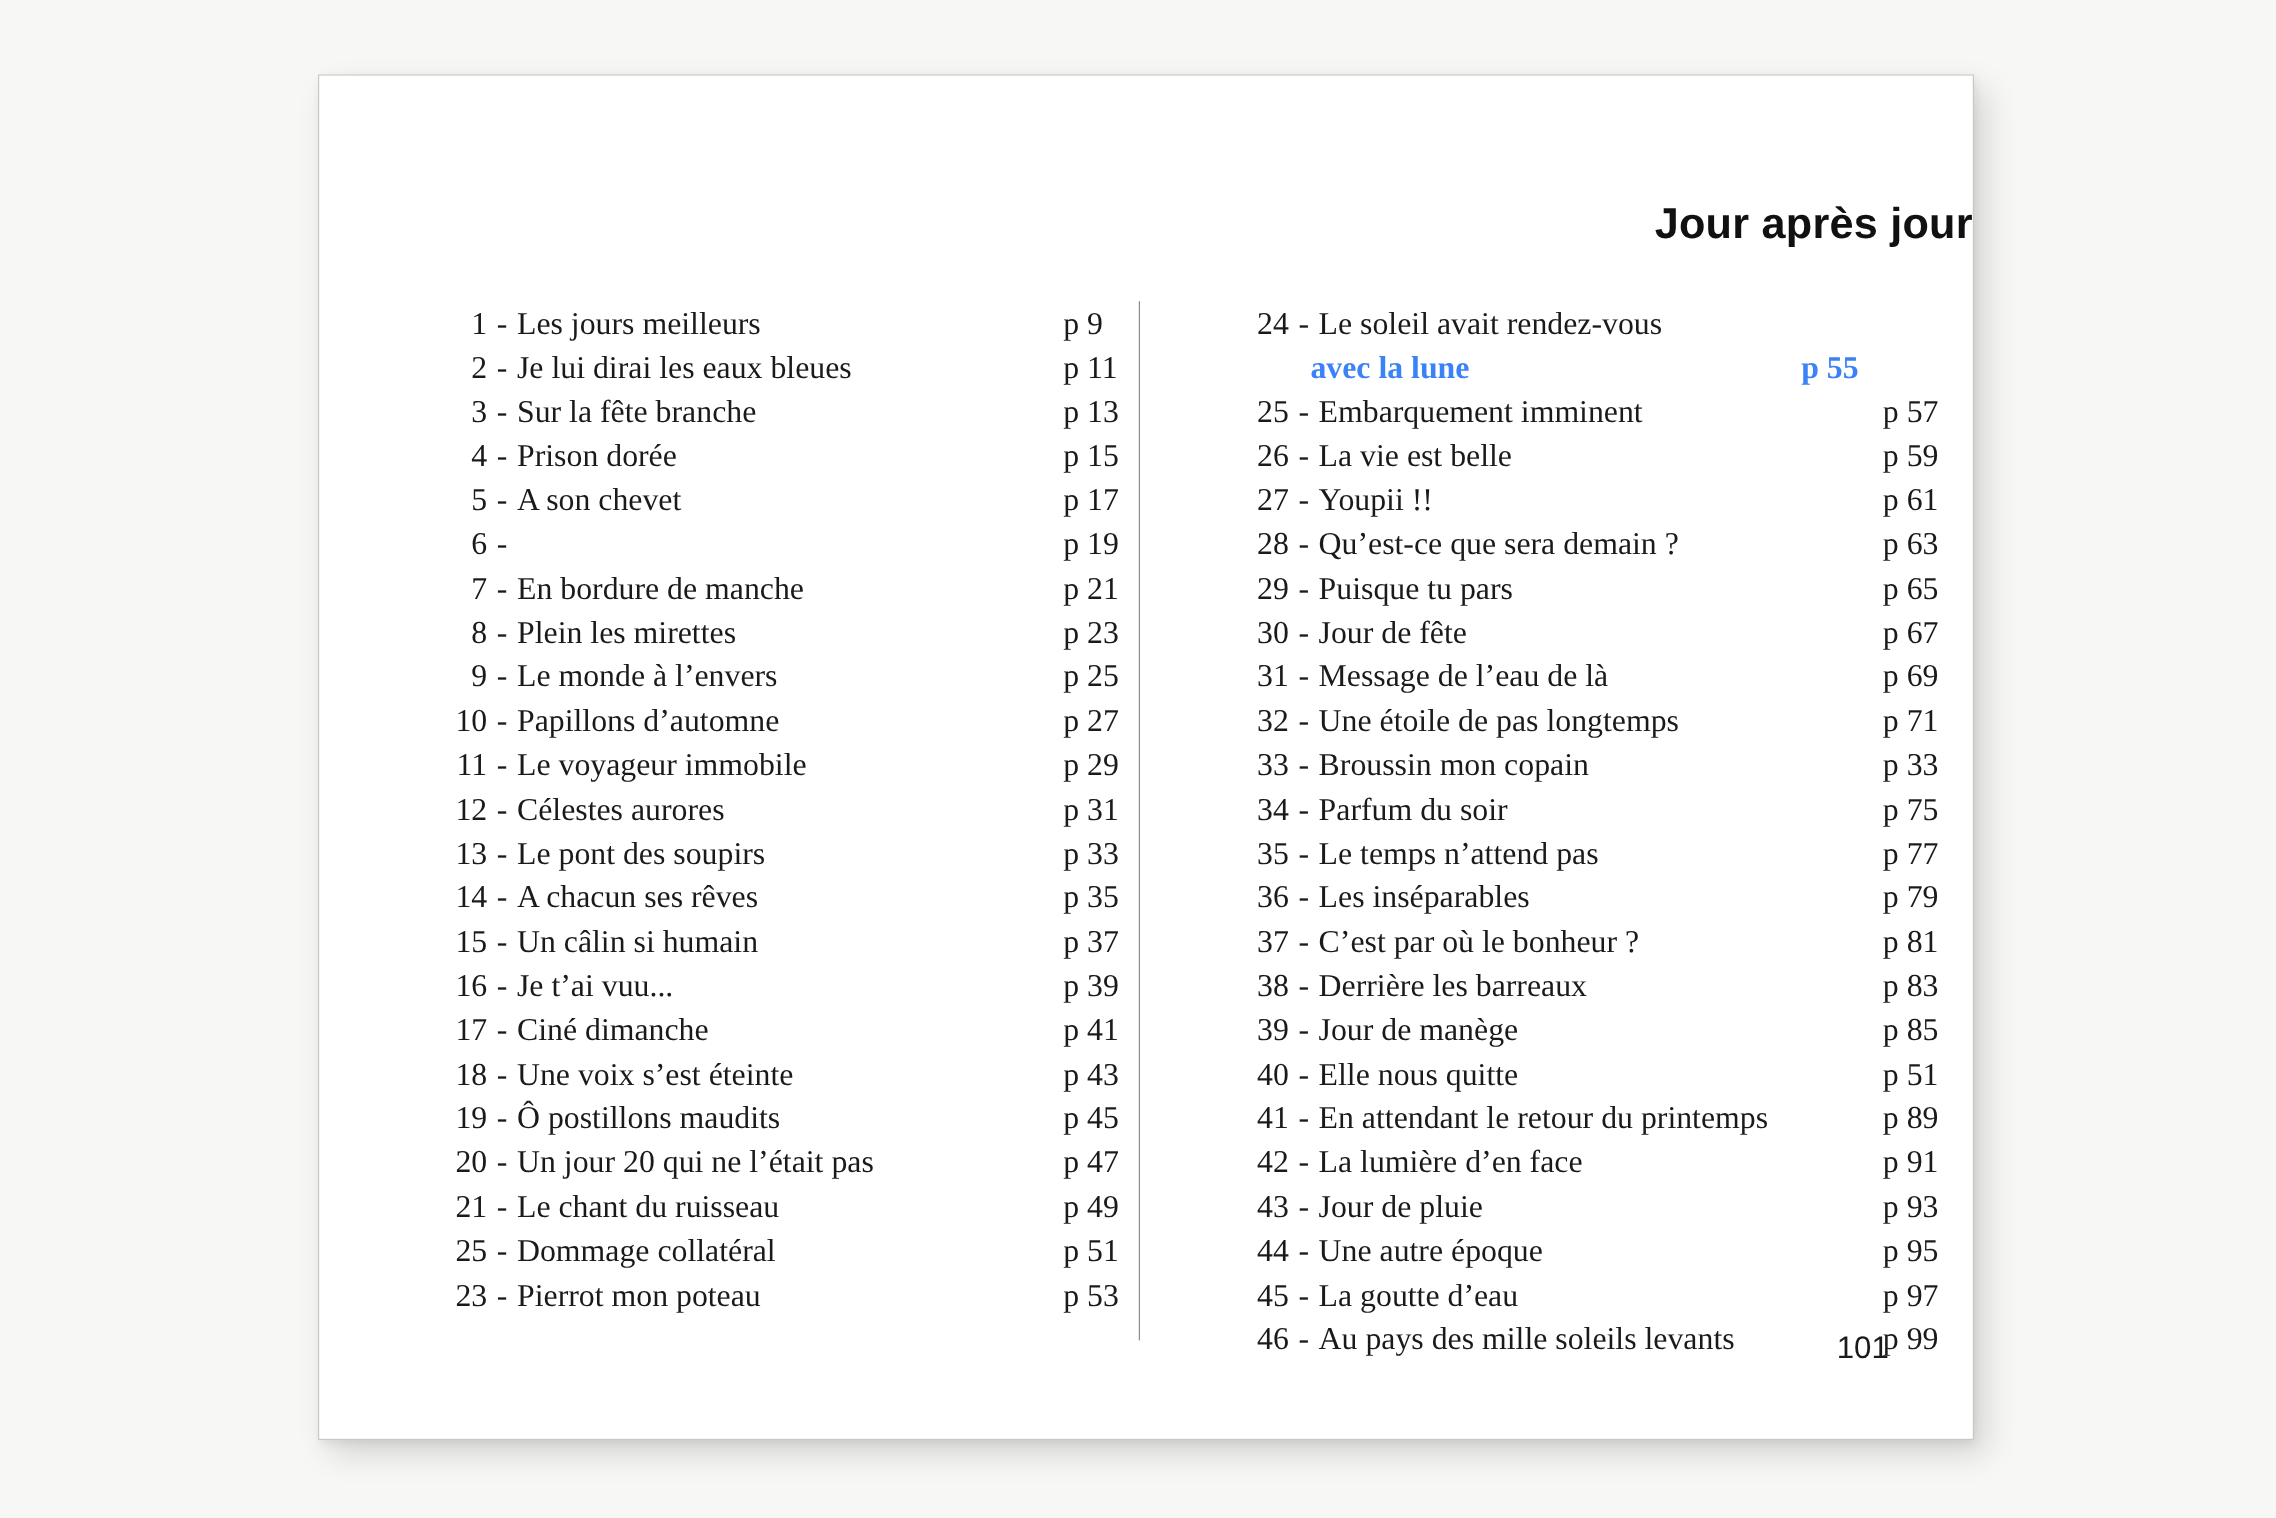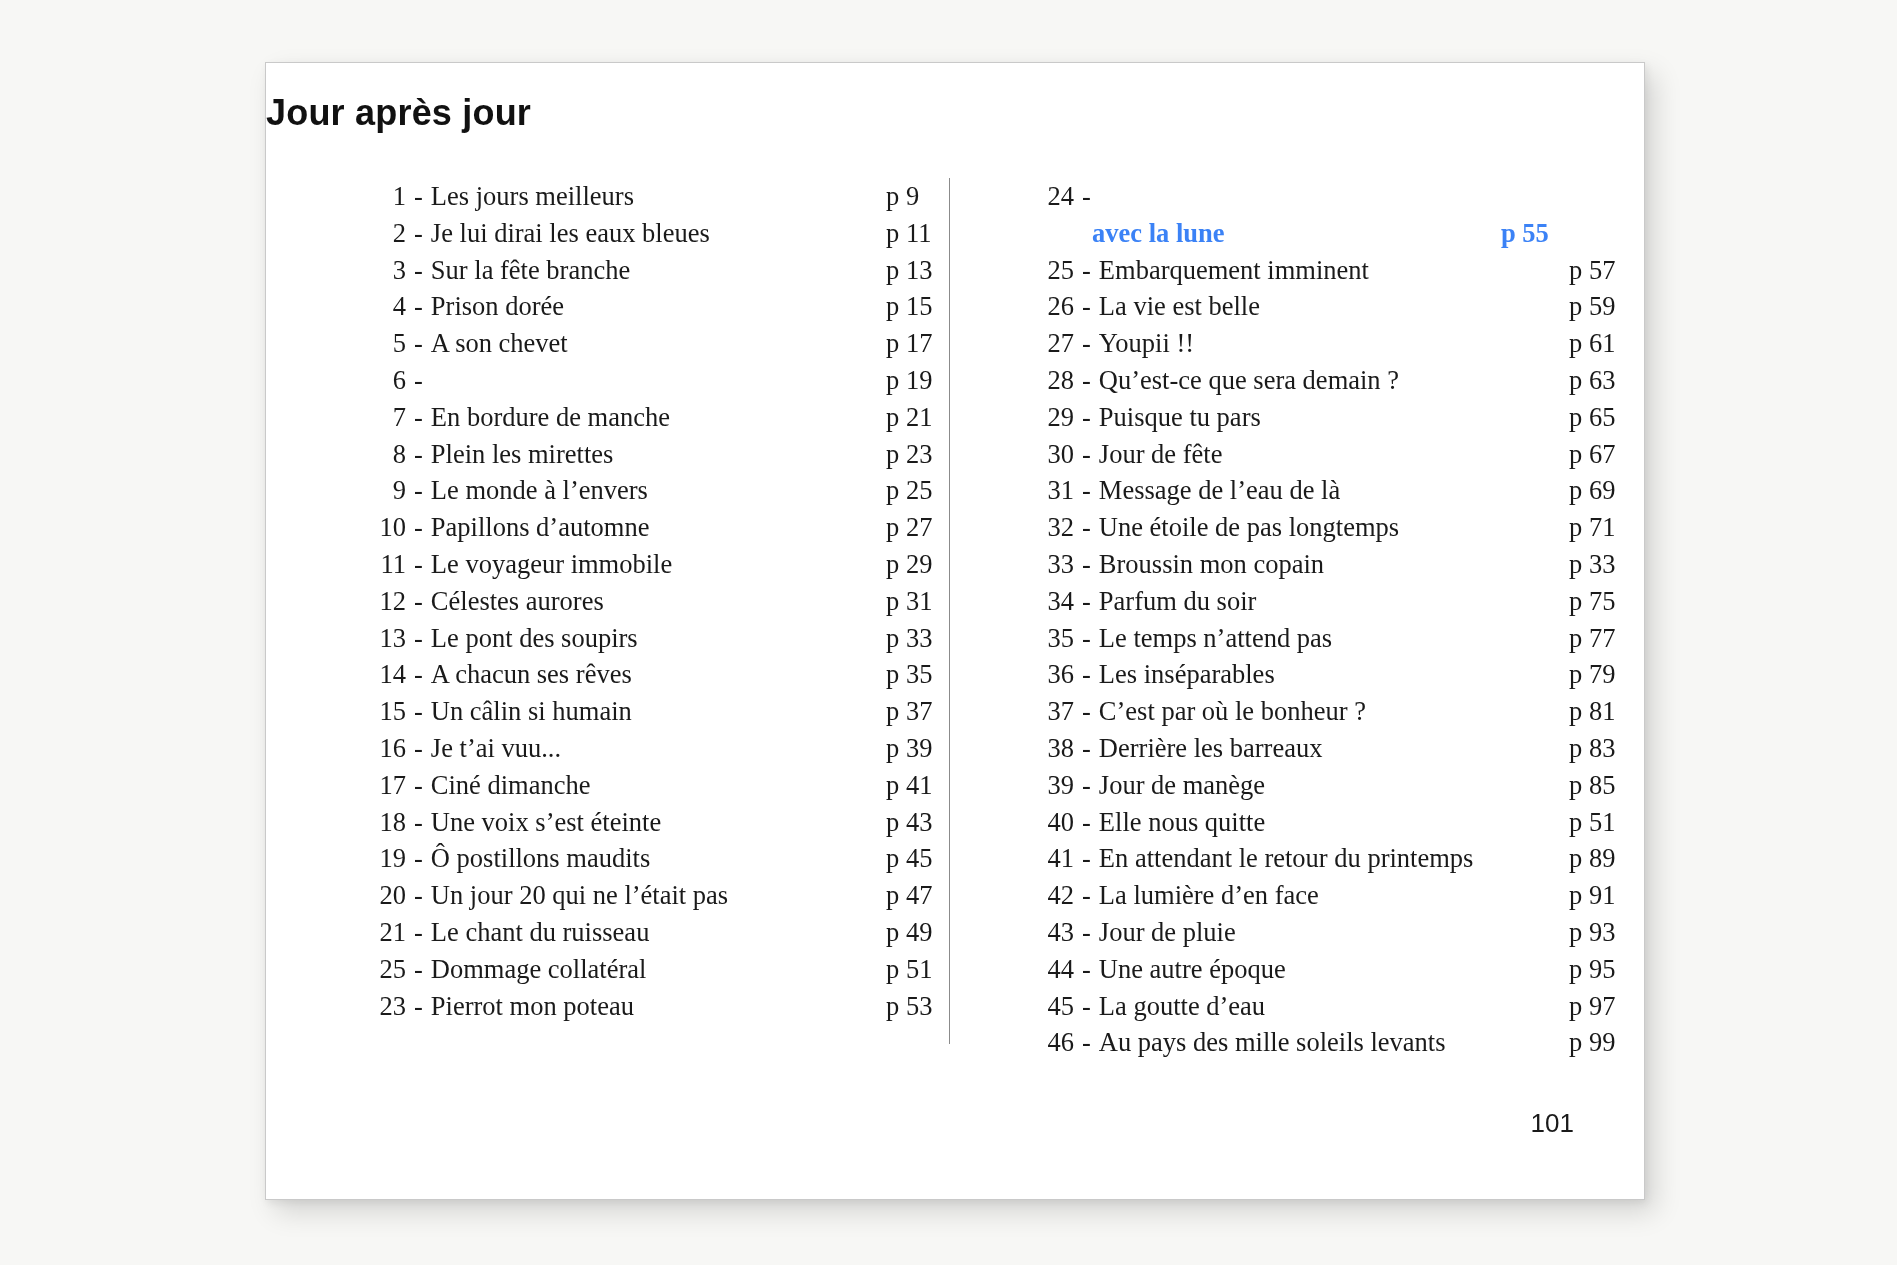--- a/index.html
+++ b/index.html
@@ -21,27 +21,27 @@
     top: 62px;
     width: 1380px;
     height: 1138px;
     background: #ffffff;
     border: 1px solid #c9c9c9;
     box-shadow: 10px 12px 26px rgba(0,0,0,0.14),
                 2px 3px 8px rgba(0,0,0,0.07);
   }
 
   .page-title {
-    text-align: left;
+    text-align: right;
     font-family: "Liberation Sans", sans-serif;
     font-weight: bold;
     font-size: 36px;
     color: #111111;
     letter-spacing: 0.2px;
-    margin-top: 29px;
+    margin-top: 102px;
   }
 
   .toc-columns {
     position: relative;
     display: flex;
     margin-top: 44px;
     padding: 0 50px 0 90px;
   }
 
   .toc-divider {
@@ -263,20 +263,21 @@
           <span class="entry-num">23</span>
           <span class="entry-dash">-</span>
           <span class="entry-title">Pierrot mon poteau</span>
           <span class="entry-page">p 53</span>
         </div>
       </div>
     <div class="toc-col toc-col-right">
         <div class="toc-entry">
           <span class="entry-num">24</span>
           <span class="entry-dash">-</span>
+          <span class="entry-title">Le soleil avait rendez-vous</span>
         </div>
         <div class="entry-cont">
           <span class="entry-title">avec la lune</span>
           <span class="entry-page" style="left: 477px;">p 55</span>
         </div>
         <div class="toc-entry">
           <span class="entry-num">25</span>
           <span class="entry-dash">-</span>
           <span class="entry-title">Embarquement imminent</span>
           <span class="entry-page">p 57</span>

